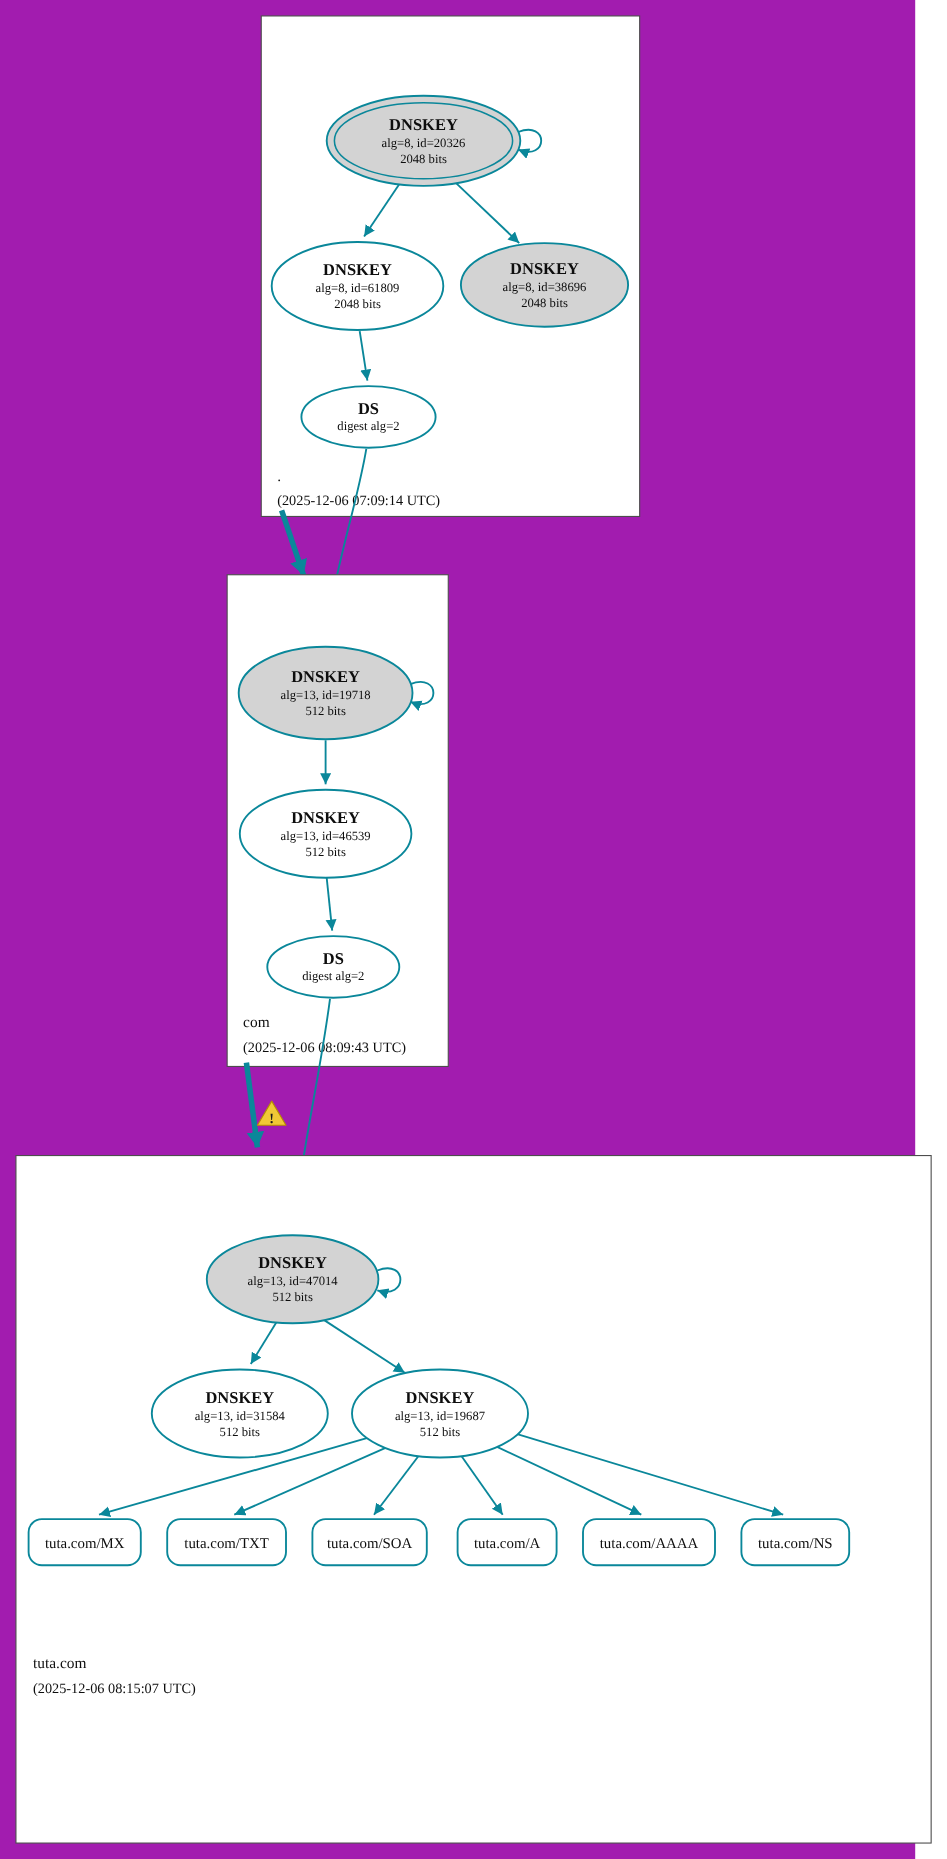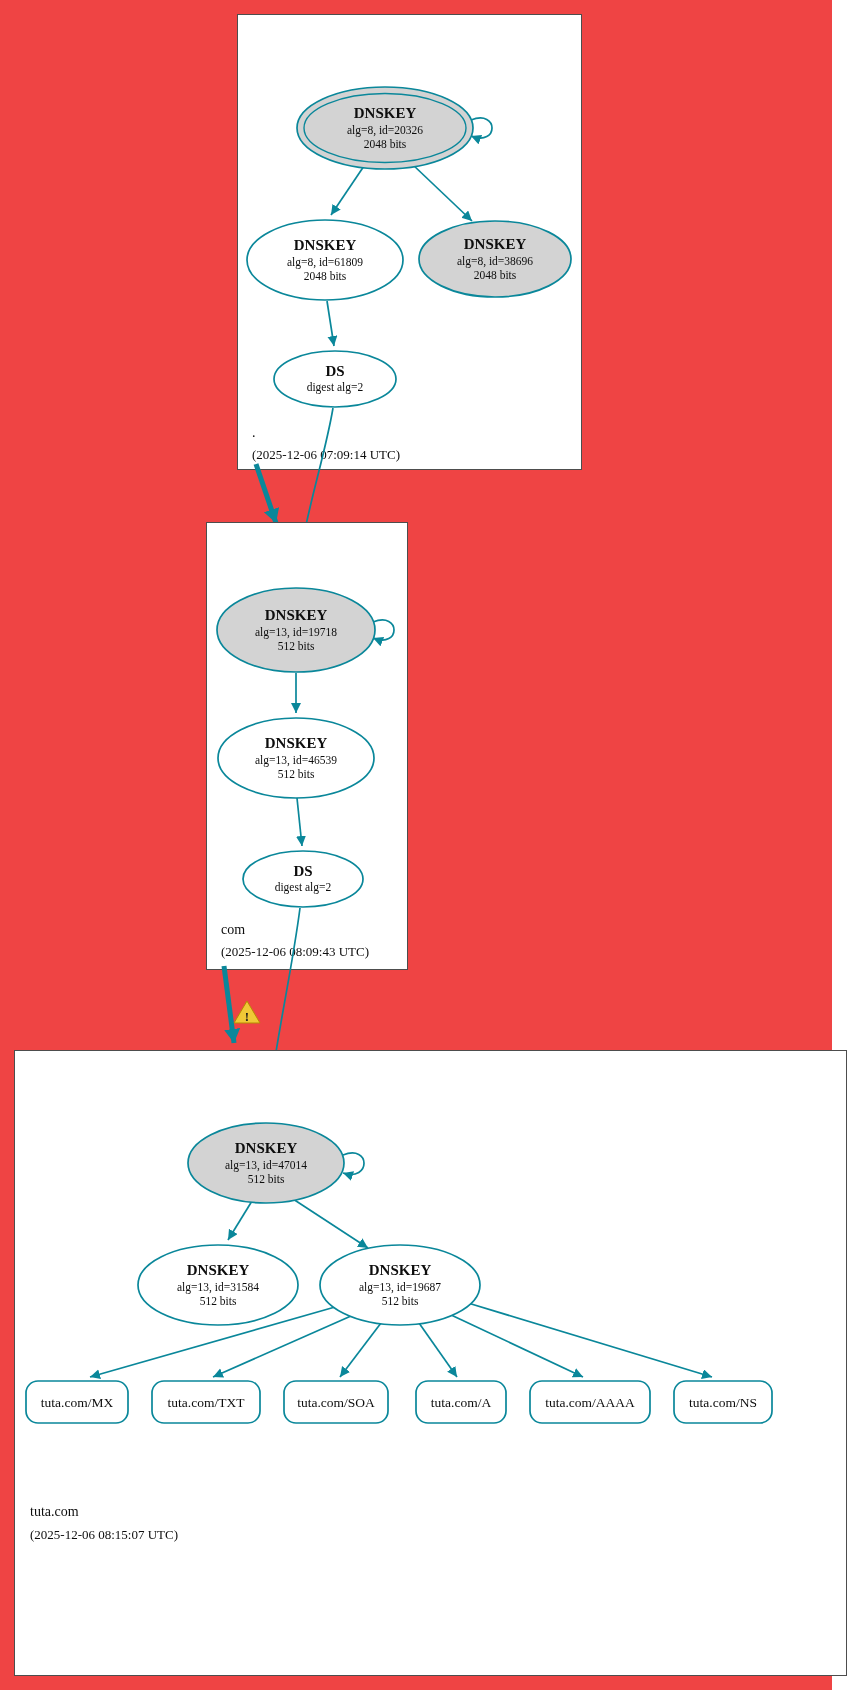--- a/index.html
+++ b/index.html
@@ -1,16 +1,16 @@
 <!DOCTYPE html>
 <html><head>
 <meta charset="utf-8">
 <style>
   html,body { margin:0; padding:0; background:#ffffff; }
-  .canvas { position:relative; width:832px; height:1690px; background:#ef4444;text-decoration:underline; }
+  .canvas { position:relative; width:832px; height:1690px; background:#a21caf;text-decoration:underline; }
   svg { display:block; }
   .zone-rect { fill:#ffffff; stroke:#4d4d4d; stroke-width:1; }
   .node { fill:#ffffff; stroke:#0a879a; stroke-width:1.7; }
   .node.gray { fill:#d3d3d3; }
   .node.inner { fill:none; stroke:#0a879a; stroke-width:1.4; }
   .rr-rect { fill:#ffffff; stroke:#0a879a; stroke-width:1.7; }
   .edge { stroke:#0a879a; stroke-width:1.7; fill:none; }
   .edge.thick { stroke-width:5; }
   text { font-family:"Liberation Serif", serif; fill:#0d0d0d; }
   .t-title { font-size:15px; font-weight:bold; text-anchor:middle; }

